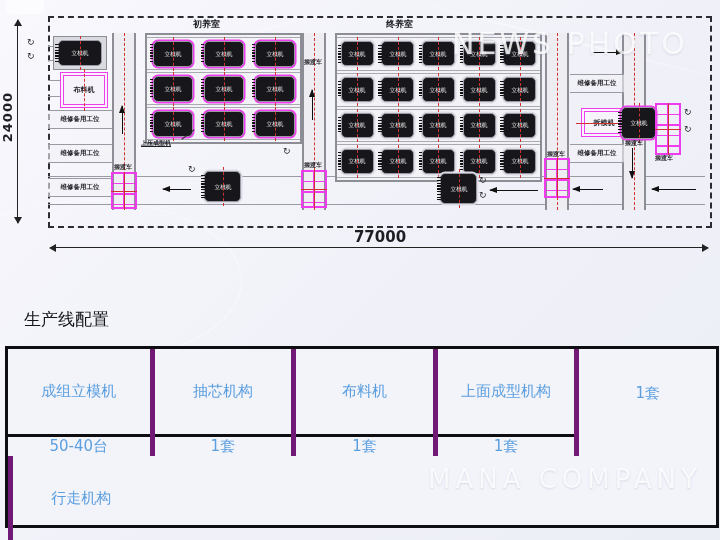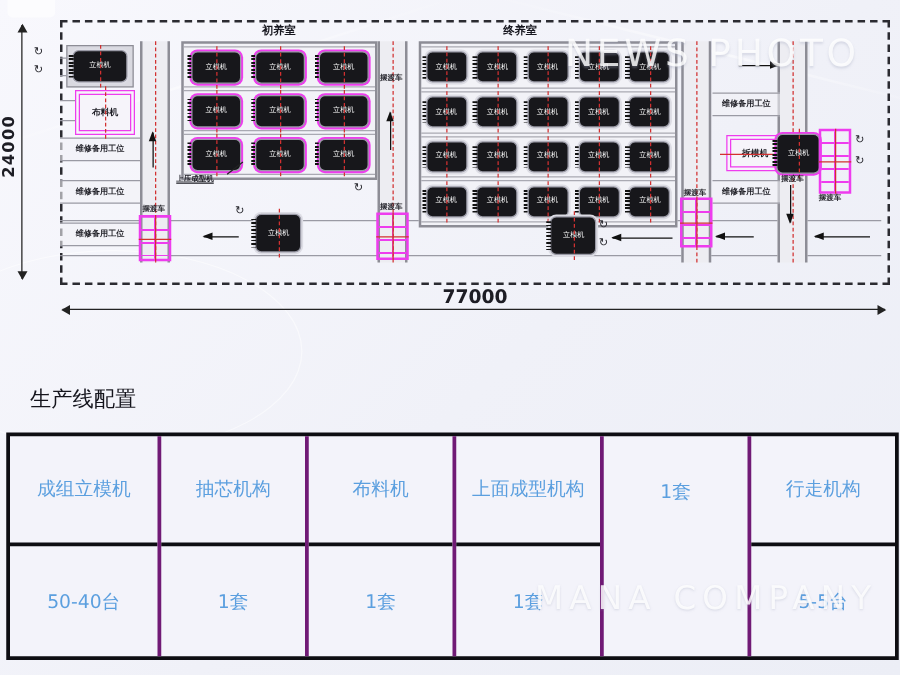--- a/index.html
+++ b/index.html
@@ -30,21 +30,21 @@
   .dim-h-label{position:absolute;left:330px;top:228px;width:100px;text-align:center;font-size:15px;font-weight:bold;color:#1d1d24;z-index:2;}
 
   .hline{position:absolute;border-top:1px solid #9a9aa4;z-index:1;}
   .pathline{position:absolute;border-top:1px solid #9a9aa4;z-index:1;}
 
   .rail{position:absolute;width:20px;background:#ededf2;border-left:2px solid #8d8d96;border-right:2px solid #8d8d96;z-index:2;}
   .rail .center{position:absolute;left:50%;top:0;bottom:0;border-left:1.3px dashed #d23030;}
 
   .room{position:absolute;border:2px solid #8d8d96;background:#f2f2f7;display:flex;flex-direction:column;justify-content:space-around;z-index:2;padding:1px 0;}
   .room-row{display:flex;justify-content:space-around;align-items:center;border-top:1px solid #a9a9b2;border-bottom:1px solid #a9a9b2;flex:1;margin:1px 0;}
-  .room-label{position:absolute;width:60px;text-align:center;font-size:9px;font-weight:bold;color:#17171f;z-index:4;}
+  .room-label{position:absolute;width:60px;text-align:left;font-size:9px;font-weight:bold;color:#17171f;z-index:4;}
 
   .block{position:relative;background:#17171b;border:1px solid #9a9aa6;border-radius:5px;display:flex;align-items:center;justify-content:center;box-shadow:0 0 0 1.5px #dcdce4;}
   .block .lbl{color:#fff;font-size:6px;line-height:1;white-space:nowrap;transform:scale(.95);}
   .block::before{content:"";position:absolute;left:-4px;top:12%;bottom:12%;width:3.5px;background:repeating-linear-gradient(to bottom,#111 0 1.4px,transparent 1.4px 2.8px);}
   .block::after{content:"";position:absolute;left:50%;top:-5px;bottom:-5px;border-left:1px dashed #d23030;}
   .block.pink{box-shadow:0 0 0 1.5px #ee3cee;}
   .grid-block{width:38px;height:24px;}
   .grid2 .grid-block{width:31px;height:23px;}
   .free-block{position:absolute;z-index:3;}
 
@@ -74,23 +74,23 @@
   .arrow-v.down::after{content:"";position:absolute;bottom:-1px;left:-4px;border-left:3.2px solid transparent;border-right:3.2px solid transparent;border-top:8px solid #111;}
 
   .leader{position:absolute;width:16px;border-top:1px solid #222;transform:rotate(-38deg);z-index:3;}
 
   .wm{position:absolute;color:rgba(255,255,255,.82);font-weight:normal;text-shadow:0 1px 2px rgba(160,165,190,.35);z-index:9;white-space:nowrap;pointer-events:none;}
   .wm-top{left:452px;top:26px;font-size:30px;letter-spacing:3px;}
   .wm-bottom{left:428px;top:464px;font-size:26px;letter-spacing:5px;}
 
   
   .section-title{position:absolute;left:24px;top:308px;font-size:17px;color:#15151d;font-weight:500;}
-  .cfg-table{position:absolute;left:5px;top:346px;width:708px;height:176px;border:3px solid #0d0d12;display:grid;grid-template-columns:repeat(6,1fr);background:#f3f3fa;}
+  .cfg-table{position:absolute;left:5px;top:346px;width:708px;height:176px;border:3px solid #0d0d12;display:grid;grid-template-columns:repeat(5,1fr);background:#f3f3fa;}
   .cfg-col{display:grid;grid-template-rows:88px 1fr;}
-  .cfg-col + .cfg-col{border-left:3px solid #701a75;}
+  .cfg-col + .cfg-col{border-left:5px solid #701a75;}
   .cfg-th,.cfg-td{display:flex;align-items:center;justify-content:center;font-size:15px;color:#5b9fdf;white-space:nowrap;}
   .cfg-th{border-bottom:3px solid #0d0d12;}
 </style>
 </head>
 <body>
 <div id="app">
 
   <div class="tab-deco"></div>
   <div class="streak" style="left:-40px;top:60px;width:420px;transform:rotate(-18deg);"></div>
   <div class="streak" style="left:380px;top:40px;width:380px;transform:rotate(14deg);"></div>

